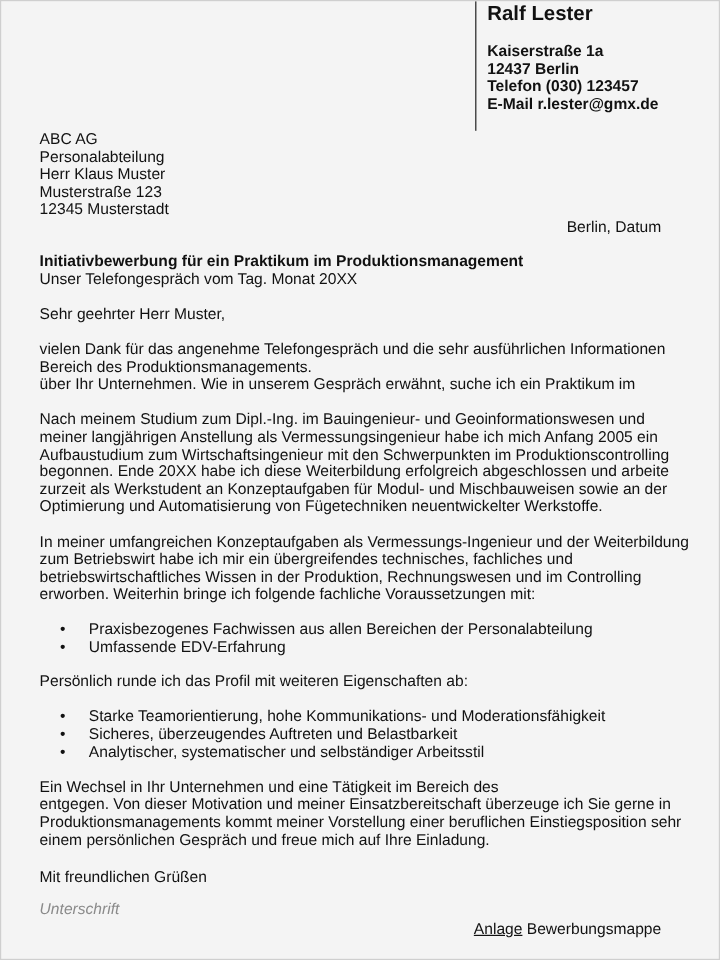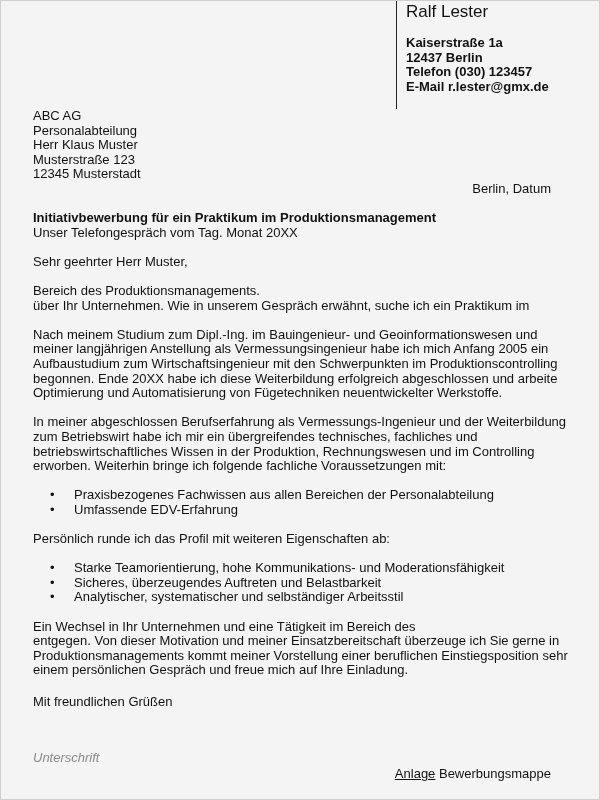--- a/index.html
+++ b/index.html
@@ -32,21 +32,21 @@
       width: 1px;
       height: 108px;
       background: #222222;
     }
     .sender {
       left: 405px;
       top: 0px;
     }
     .sender-name {
       font-size: 17px;
-      font-weight: normal;
+      font-weight: bold;
       line-height: 22px;
       margin-top: 0px;
       margin-bottom: 13px;
     }
     .sender-line { display: block; white-space: nowrap; font-weight: bold; }
     .recipient {
       left: 32px;
       top: 108px;
     }
     .recipient-line { display: block; white-space: nowrap; }
@@ -127,34 +127,36 @@
 
   <div class="abs date-line">Berlin, Datum</div>
 
   <div class="abs body-col">
     <span class="subject">Initiativbewerbung für ein Praktikum im Produktionsmanagement</span>
     <span class="subject-ref">Unser Telefongespräch vom Tag. Monat 20XX</span>
 
     <span class="salutation">Sehr geehrter Herr Muster,</span>
 
     <div class="para">
+      <span class="para-line">vielen Dank für das angenehme Telefongespräch und die sehr ausführlichen Informationen</span>
       <span class="para-line">Bereich des Produktionsmanagements.</span>
       <span class="para-line">über Ihr Unternehmen. Wie in unserem Gespräch erwähnt, suche ich ein Praktikum im</span>
     </div>
 
     <div class="para">
       <span class="para-line">Nach meinem Studium zum Dipl.-Ing. im Bauingenieur- und Geoinformationswesen und</span>
       <span class="para-line">meiner langjährigen Anstellung als Vermessungsingenieur habe ich mich Anfang 2005 ein</span>
       <span class="para-line">Aufbaustudium zum Wirtschaftsingenieur mit den Schwerpunkten im Produktionscontrolling</span>
       <span class="para-line">begonnen. Ende 20XX habe ich diese Weiterbildung erfolgreich abgeschlossen und arbeite</span>
+      <span class="para-line">zurzeit als Werkstudent an Konzeptaufgaben für Modul- und Mischbauweisen sowie an der</span>
       <span class="para-line">Optimierung und Automatisierung von Fügetechniken neuentwickelter Werkstoffe.</span>
     </div>
 
     <div class="para">
-      <span class="para-line">In meiner abgeschlossen Berufserfahrung als Vermessungs-Ingenieur und der Weiterbildung</span>
+      <span class="para-line">In meiner umfangreichen Konzeptaufgaben als Vermessungs-Ingenieur und der Weiterbildung</span>
       <span class="para-line">zum Betriebswirt habe ich mir ein übergreifendes technisches, fachliches und</span>
       <span class="para-line">betriebswirtschaftliches Wissen in der Produktion, Rechnungswesen und im Controlling</span>
       <span class="para-line">erworben. Weiterhin bringe ich folgende fachliche Voraussetzungen mit:</span>
     </div>
 
     <ul class="bullets">
       <li>
         <span class="bullet">•</span>
         <span>Praxisbezogenes Fachwissen aus allen Bereichen der Personalabteilung</span>
       </li>

